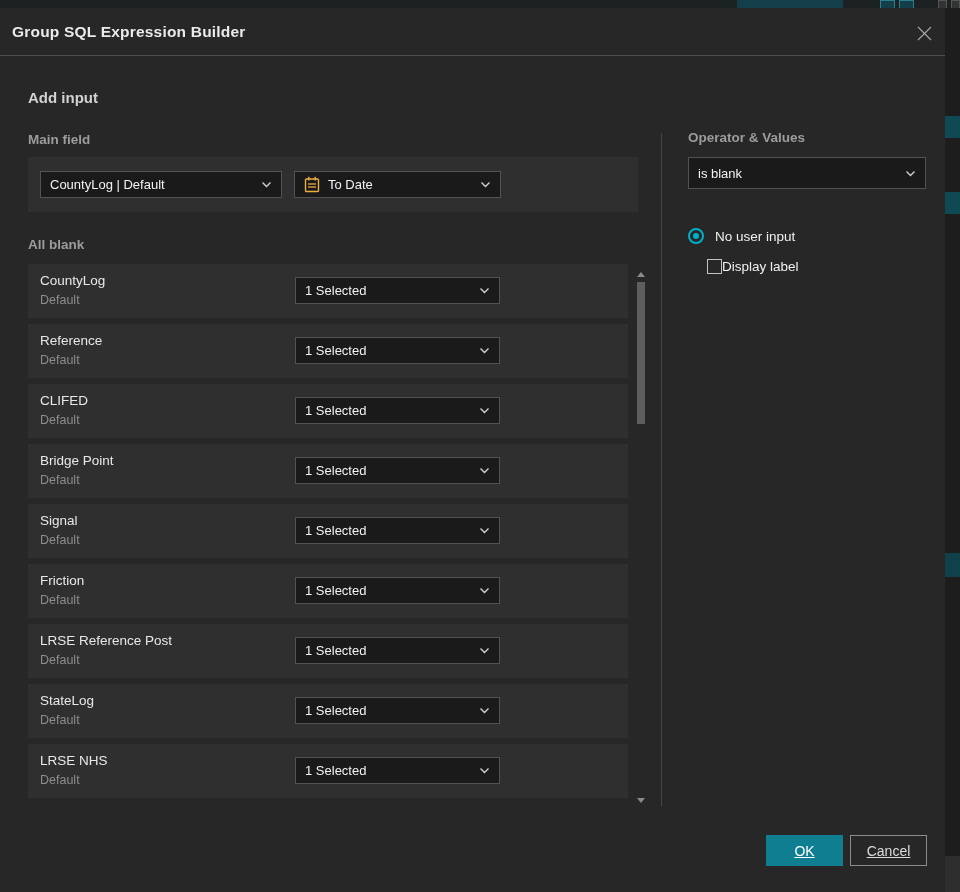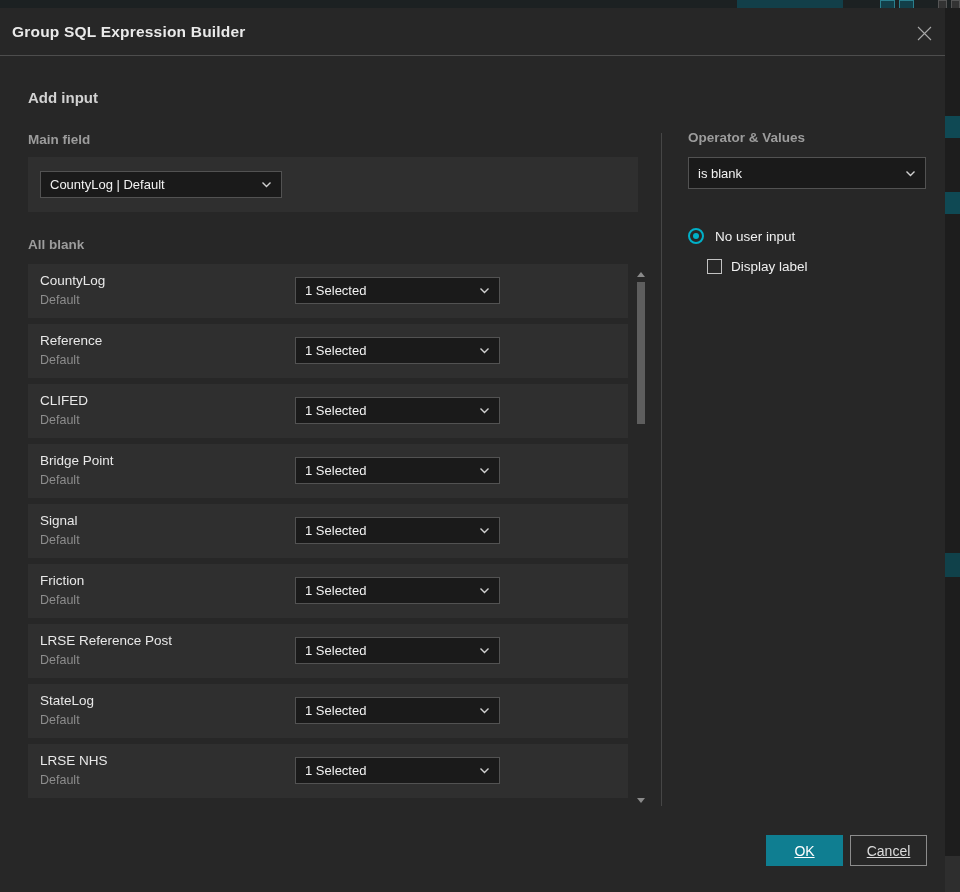--- a/index.html
+++ b/index.html
@@ -60,21 +60,21 @@
     border-right:4px solid transparent; cursor:pointer; }
   .sb-up   { top:6px;    border-bottom:5px solid #8a8a8a; }
   .sb-down { top:532px;  border-top:5px solid #8a8a8a; }
 
   .v-divider { position:absolute; left:661px; top:125px; width:1px; height:673px; background:#464646; }
 
   
   .radio-row { position:absolute; left:688px; top:220px; display:flex; align-items:center; gap:11px; cursor:pointer; }
   .radio { width:16px; height:16px; border-radius:50%; border:2px solid #00b0c8; position:relative; flex:0 0 auto; }
   .radio::after { content:""; position:absolute; left:3px; top:3px; width:6px; height:6px; border-radius:50%; background:#00b0c8; }
-  .check-row { position:absolute; left:707px; top:251px; display:flex; align-items:center; gap:9px; cursor:pointer; }
+  .check-row { position:absolute; left:707px; top:251px; display:flex; align-items:center; gap:0; cursor:pointer; }
   .checkbox { width:15px; height:15px; border:1.5px solid #c2c2c2; background:transparent; flex:0 0 auto; }
   .ctl-label { font-size:13.5px; color:#f0f0f0; }
 
   
   .btn { position:absolute; top:827px; height:31px; font-size:14px; display:flex; align-items:center;
     justify-content:center; cursor:pointer; font-family:"Liberation Sans", sans-serif;text-decoration:underline; }
   .btn-ok { left:766px; width:77px; background:#0f7e91; color:#fff; border:1px solid #0f7e91; }
   .btn-cancel { left:850px; width:77px; background:transparent; color:#dcdcdc; border:1px solid #8c8c8c; }
 </style>
 </head>
@@ -116,20 +116,35 @@
     <div class="grp-label lbl-mainfield">Main field</div>
     <div class="panel main-panel">
       <div class="select sel-field">
         <span>CountyLog | Default</span>
         <span class="chev">
           <svg width="11" height="7" viewBox="0 0 11 7">
               <path d="M1.5 1.5 L5.5 5.5 L9.5 1.5" stroke="#cfcfcf" stroke-width="1.4" fill="none"></path>
             </svg>
         </span>
       </div>
+      <div class="select sel-type">
+        <svg width="16" height="17" viewBox="0 0 16 17">
+          <rect x="1.5" y="3" width="13" height="12.5" rx="1" stroke="#ecae3e" stroke-width="1.4" fill="none"></rect>
+          <line x1="4.8" y1="0.8" x2="4.8" y2="4.4" stroke="#ecae3e" stroke-width="1.4"></line>
+          <line x1="11.2" y1="0.8" x2="11.2" y2="4.4" stroke="#ecae3e" stroke-width="1.4"></line>
+          <line x1="4" y1="8" x2="12" y2="8" stroke="#ecae3e" stroke-width="1.3"></line>
+          <line x1="4" y1="11" x2="12" y2="11" stroke="#ecae3e" stroke-width="1.3"></line>
+        </svg>
+        <span>To Date</span>
+        <span class="chev">
+          <svg width="11" height="7" viewBox="0 0 11 7">
+              <path d="M1.5 1.5 L5.5 5.5 L9.5 1.5" stroke="#cfcfcf" stroke-width="1.4" fill="none"></path>
+            </svg>
+        </span>
+      </div>
     </div>
 
     <div class="grp-label lbl-allfields">All blank</div>
 
     <div class="rows">
       <div class="frow" style="top:0px">
         <span class="fname">CountyLog</span>
         <span class="fsub">Default</span>
         <div class="select">
           <span>1 Selected</span>

